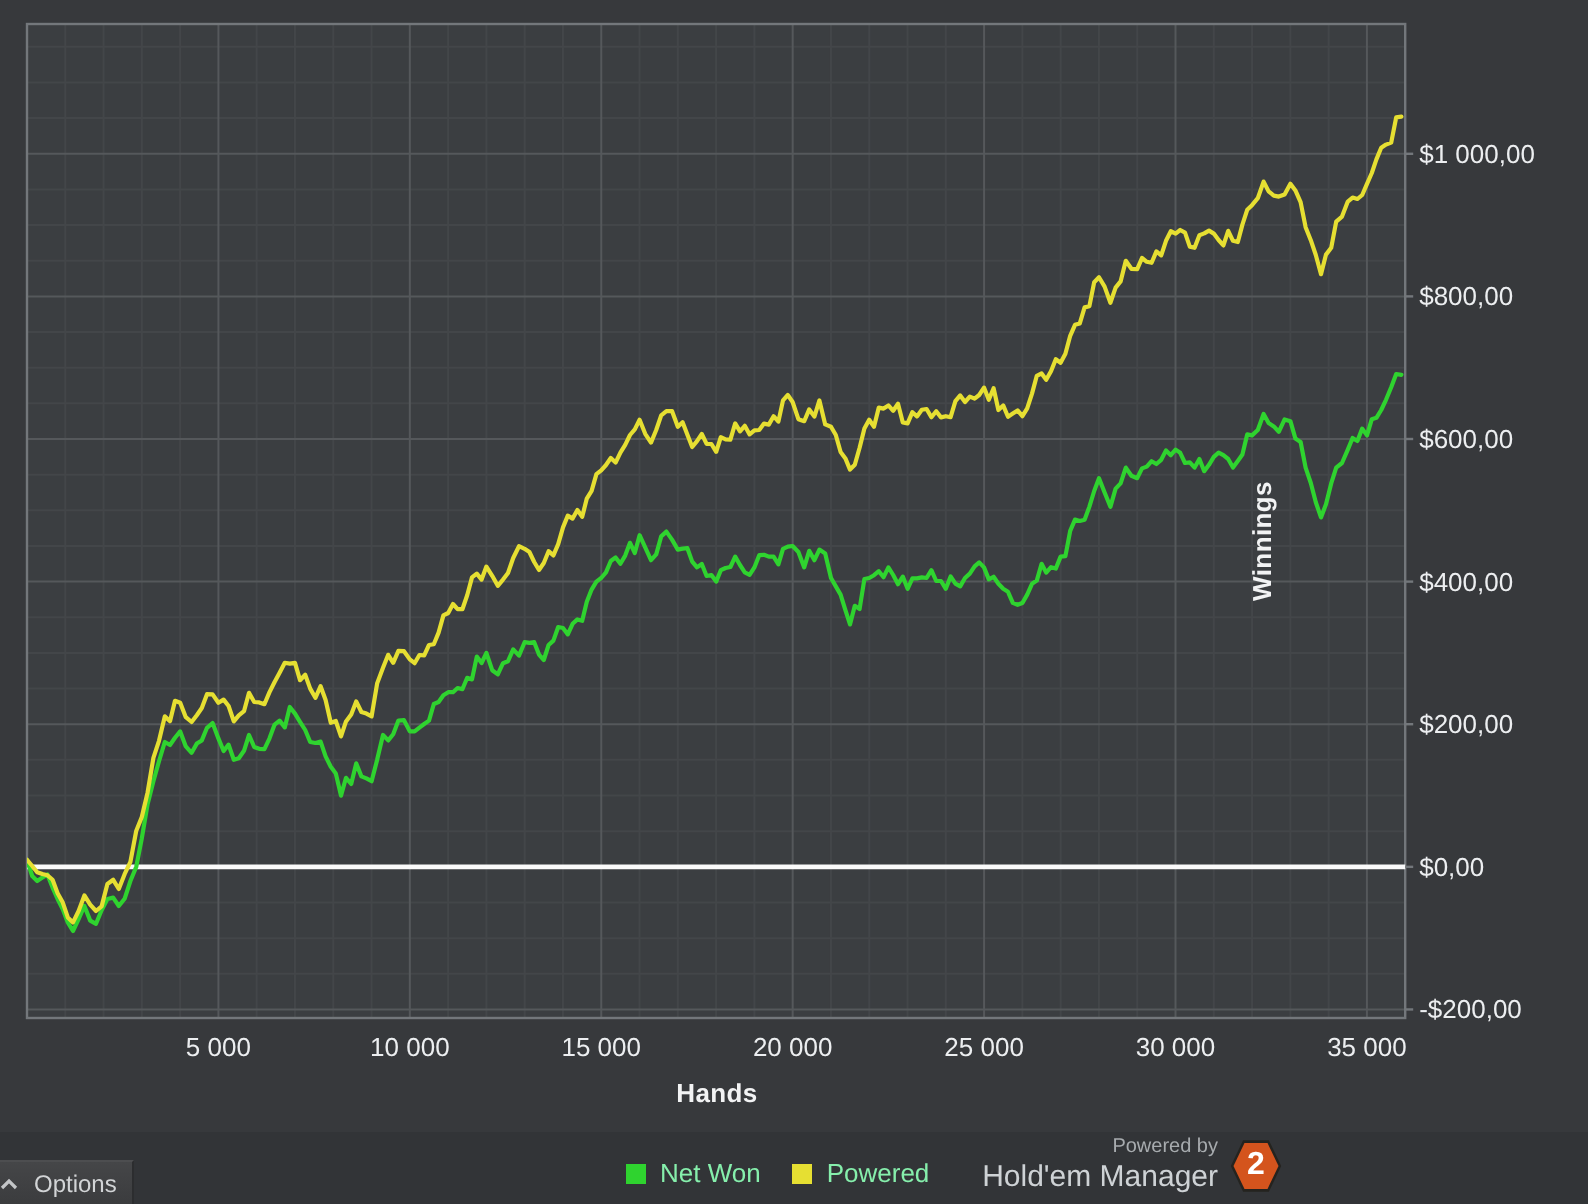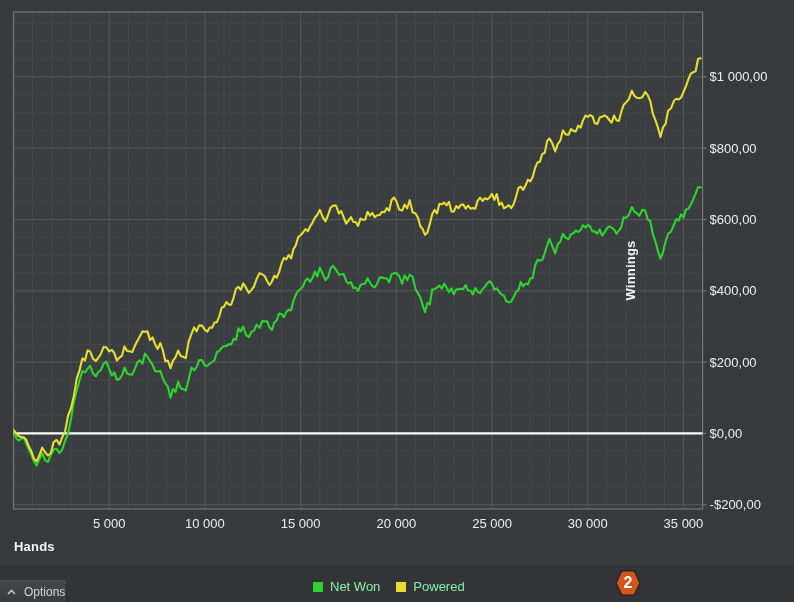--- a/index.html
+++ b/index.html
@@ -6,21 +6,21 @@
   body{
     width:794px;height:602px;position:relative;overflow:hidden;
     background:#37393c;
     font-family:"Liberation Sans", sans-serif;
     -webkit-font-smoothing:antialiased;
   }
   #stage{position:absolute;inset:0;width:646px;height:602px;}
   #chart-svg{position:absolute;left:0;top:0;}
   
   .x-title{
-    position:absolute;left:14px;top:539px;width:689px;text-align:left;
+    position:absolute;left:14px;top:539px;width:689px;text-align:center;
     color:#f2f3f4;font-size:13px;font-weight:700;letter-spacing:.2px;
   }
   .y-title-wrap{
     position:absolute;right:2px;top:210px;height:120px;width:26px;
     display:flex;align-items:center;justify-content:center;
   }
   .y-title{
     transform:rotate(-90deg);white-space:nowrap;
     color:#f2f3f4;font-size:13px;font-weight:700;letter-spacing:.2px;
   }
@@ -32,21 +32,21 @@
   .legend{
     position:absolute;left:313px;top:579px;display:flex;gap:16px;align-items:center;
   }
   .legend-item{display:flex;align-items:center;gap:7px;cursor:default;}
   .legend-swatch{width:10px;height:10px;display:inline-block;}
   .legend-label{color:#86efac;font-size:13px;}
   
   .options-btn{
     position:absolute;left:0;top:580px;width:67px;height:22px;
     background:linear-gradient(#454648,#3b3c3e);
-    display:flex;align-items:center;gap:8px;padding-left:7px;box-sizing:border-box;
+    display:flex;align-items:center;gap:8px;box-sizing:border-box;
     border-right:1px solid #2c2d2f;border-top:1px solid #4d4e50;
   }
   .options-label{color:#d2d4d6;font-size:12px;}
   .chevron-up{width:9px;height:6px;display:inline-block;}
   
   .branding{
     position:absolute;right:4px;top:569px;display:flex;align-items:center;gap:5px;
   }
   .brand-text{display:flex;flex-direction:column;align-items:flex-end;line-height:1.05;}
   .powered-by{color:#a7abae;font-size:10px;}
@@ -186,18 +186,22 @@
   </div>
 
   <div class="options-btn">
     <svg class="chevron-up" viewBox="0 0 9 6">
       <polyline points="1,5 4.5,1.5 8,5" fill="none" stroke="#c3c5c7" stroke-width="1.6"></polyline>
     </svg>
     <span class="options-label">Options</span>
   </div>
 
   <div class="branding">
+    <span class="brand-text">
+      <span class="powered-by">Powered by</span>
+      <span class="product-name">Hold'em Manager</span>
+    </span>
     <span class="badge-outer">
       <span class="badge-inner" id="badge-inner" style="background: rgb(212, 84, 29);">2</span>
     </span>
   </div>
 
 </div>
 
 </body></html>

